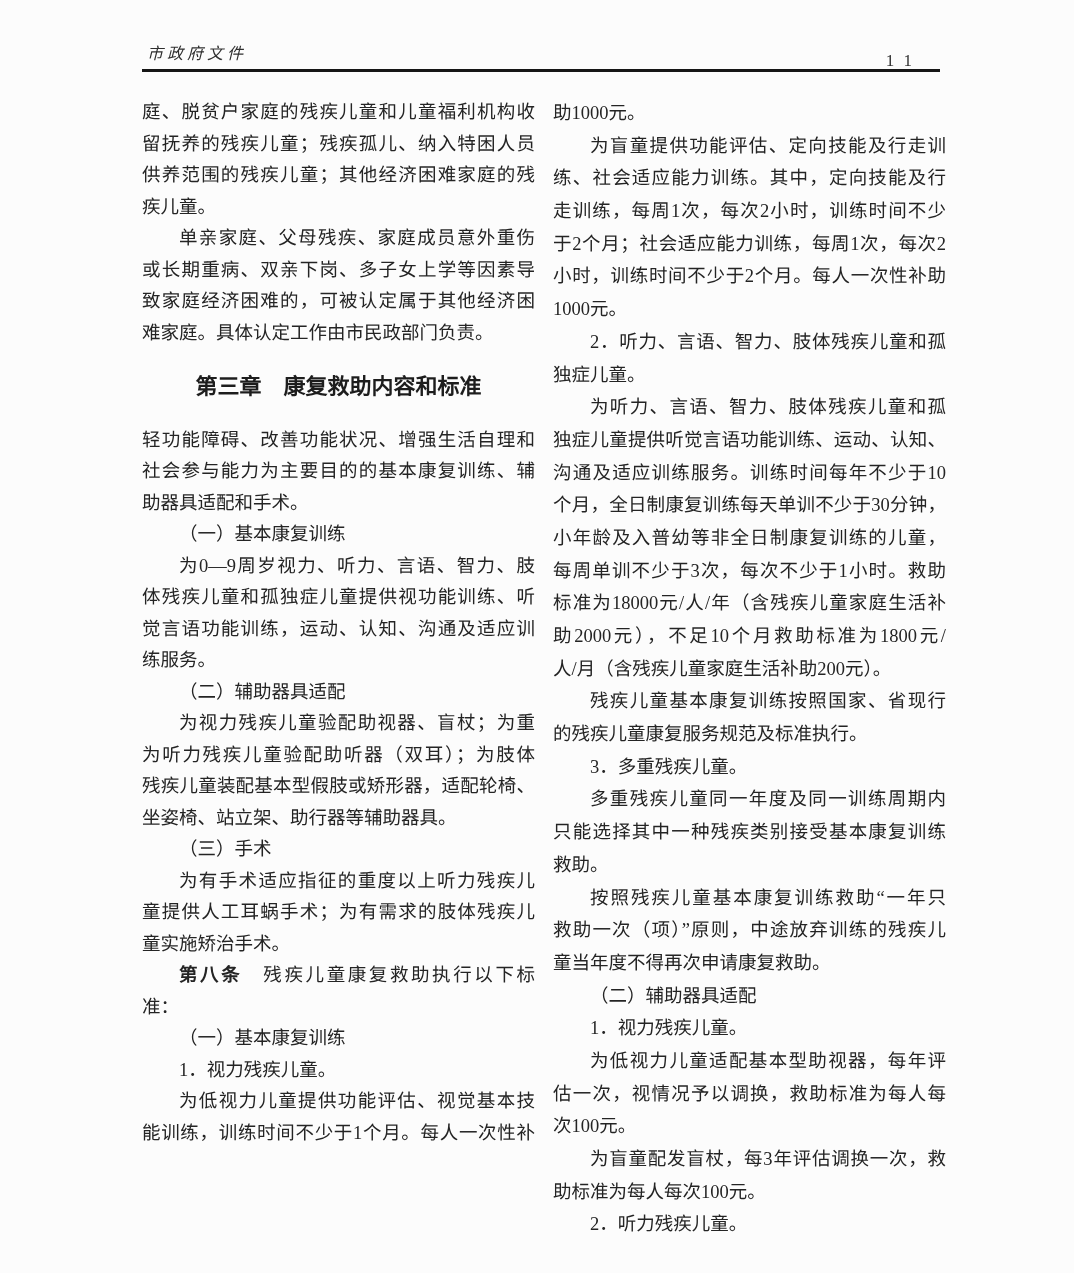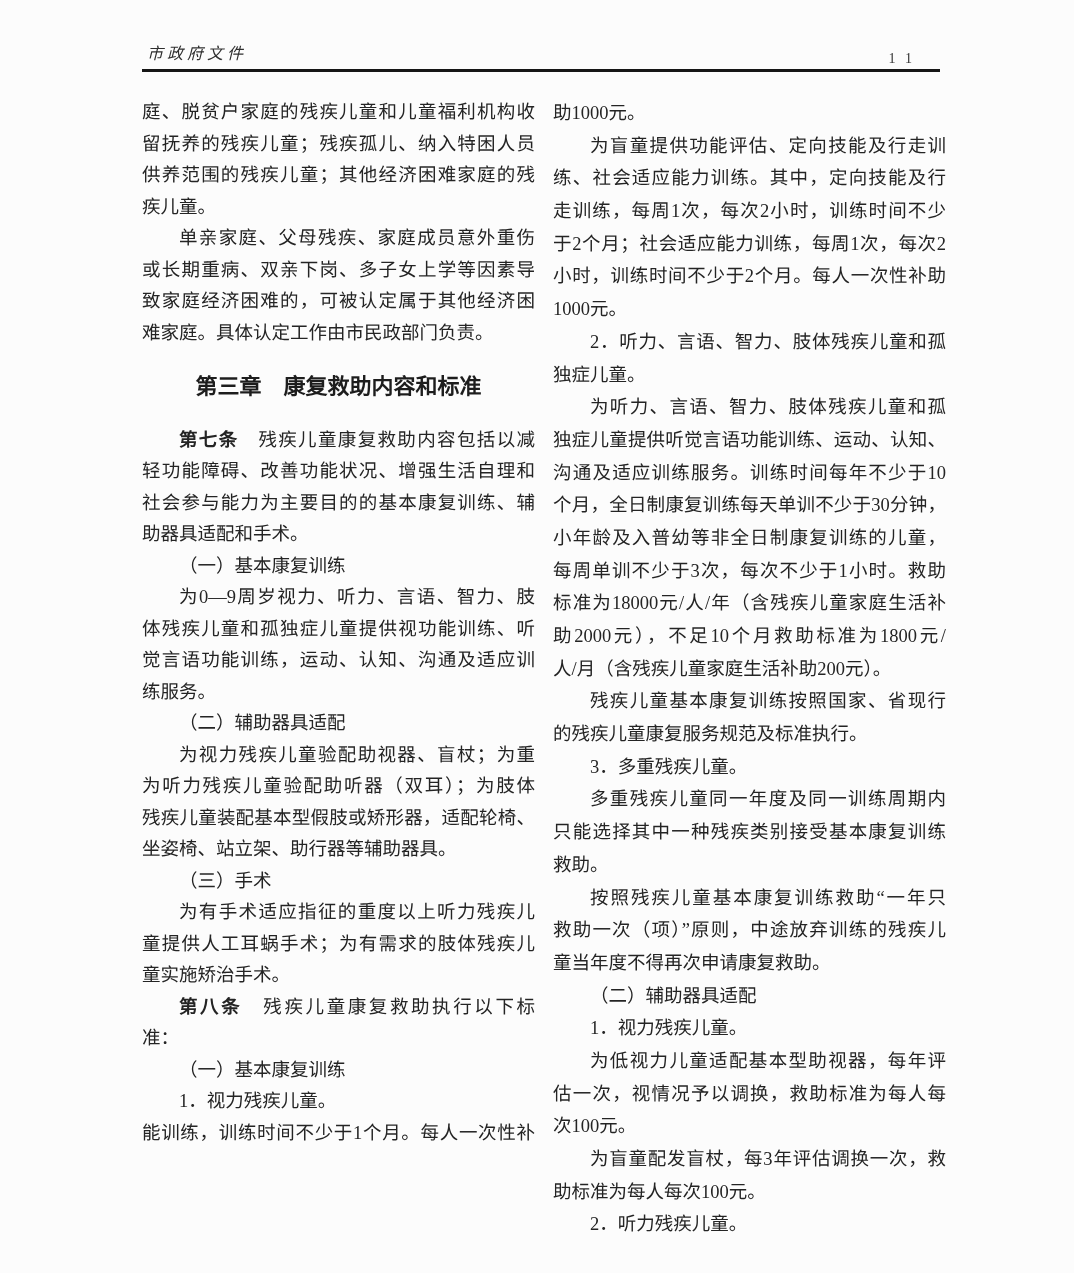--- a/index.html
+++ b/index.html
@@ -22,21 +22,21 @@
     position:absolute;left:142px;top:34px;width:798px;height:34px;
   }
   .doc-label{
     position:absolute;left:5px;top:6px;
     font-size:16px;letter-spacing:4px;color:#2e2e2e;
     font-style:italic;
     display:inline-block;
   }
   .page-num{
     position:absolute;right:18px;top:18px;
-    font-size:14px;letter-spacing:10px;color:#333;
+    font-size:17px;letter-spacing:10px;color:#333;
     line-height:1;
   }
   .rule{
     position:absolute;left:142px;top:69px;width:798px;height:3px;
     background:var(--rule);
   }
   .columns{
     position:absolute;left:142px;top:97px;
     display:flex;gap:18px;
   }
@@ -79,21 +79,20 @@
 
     <div class="line fill">庭、脱贫户家庭的残疾儿童和儿童福利机构收</div>
         <div class="line fill">留抚养的残疾儿童；残疾孤儿、纳入特困人员</div>
         <div class="line fill">供养范围的残疾儿童；其他经济困难家庭的残</div>
         <div class="line end">疾儿童。</div>
         <div class="line fill indent">单亲家庭、父母残疾、家庭成员意外重伤</div>
         <div class="line fill">或长期重病、双亲下岗、多子女上学等因素导</div>
         <div class="line fill">致家庭经济困难的，可被认定属于其他经济困</div>
         <div class="line end">难家庭。具体认定工作由市民政部门负责。</div>
         <div class="line heading">第三章　康复救助内容和标准</div>
-        <div class="line fill indent"><b>第七条</b>　残疾儿童康复救助内容包括以减</div>
         <div class="line fill">轻功能障碍、改善功能状况、增强生活自理和</div>
         <div class="line fill">社会参与能力为主要目的的基本康复训练、辅</div>
         <div class="line end">助器具适配和手术。</div>
         <div class="line end indent">（一）基本康复训练</div>
         <div class="line fill indent">为0—9周岁视力、听力、言语、智力、肢</div>
         <div class="line fill">体残疾儿童和孤独症儿童提供视功能训练、听</div>
         <div class="line fill">觉言语功能训练，运动、认知、沟通及适应训</div>
         <div class="line end">练服务。</div>
         <div class="line end indent">（二）辅助器具适配</div>
         <div class="line fill indent">为视力残疾儿童验配助视器、盲杖；为重</div>
@@ -101,20 +100,21 @@
         <div class="line fill">残疾儿童装配基本型假肢或矫形器，适配轮椅、</div>
         <div class="line end">坐姿椅、站立架、助行器等辅助器具。</div>
         <div class="line end indent">（三）手术</div>
         <div class="line fill indent">为有手术适应指征的重度以上听力残疾儿</div>
         <div class="line fill">童提供人工耳蜗手术；为有需求的肢体残疾儿</div>
         <div class="line end">童实施矫治手术。</div>
         <div class="line fill indent"><b>第八条</b>　残疾儿童康复救助执行以下标</div>
         <div class="line end">准：</div>
         <div class="line end indent">（一）基本康复训练</div>
         <div class="line end indent">1．视力残疾儿童。</div>
+        <div class="line fill indent">为低视力儿童提供功能评估、视觉基本技</div>
         <div class="line fill">能训练，训练时间不少于1个月。每人一次性补</div>
       </div>
     <div class="col col-right">
 
     <div class="line end">助1000元。</div>
         <div class="line fill indent">为盲童提供功能评估、定向技能及行走训</div>
         <div class="line fill">练、社会适应能力训练。其中，定向技能及行</div>
         <div class="line fill">走训练，每周1次，每次2小时，训练时间不少</div>
         <div class="line fill">于2个月；社会适应能力训练，每周1次，每次2</div>
         <div class="line fill">小时，训练时间不少于2个月。每人一次性补助</div>

